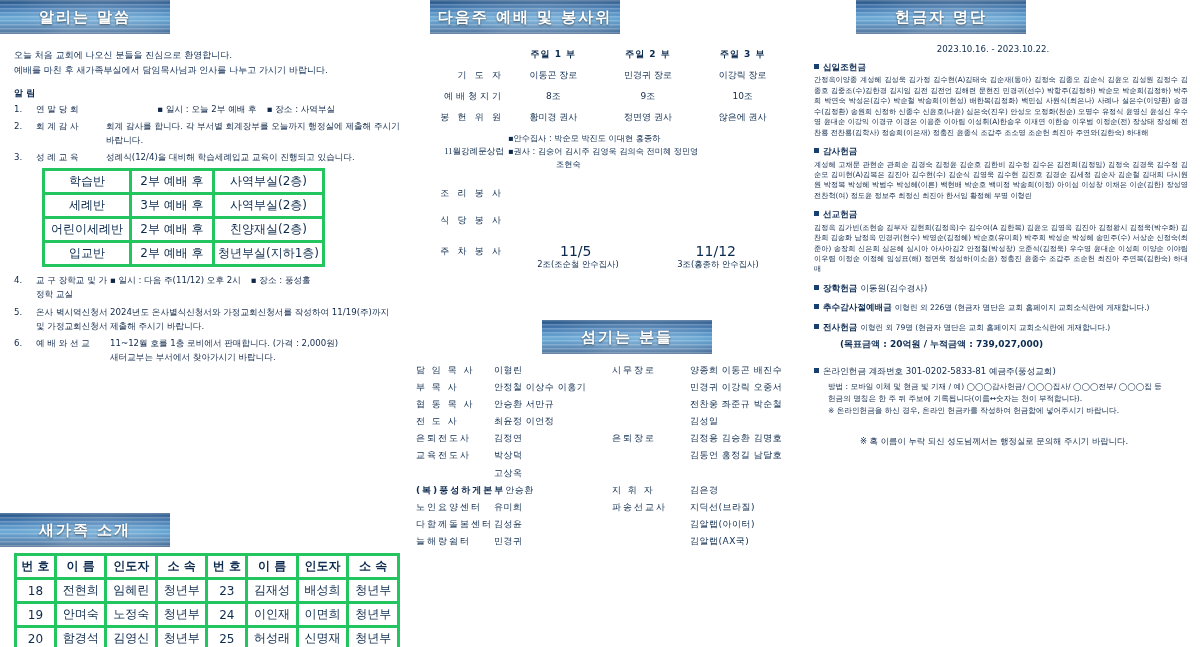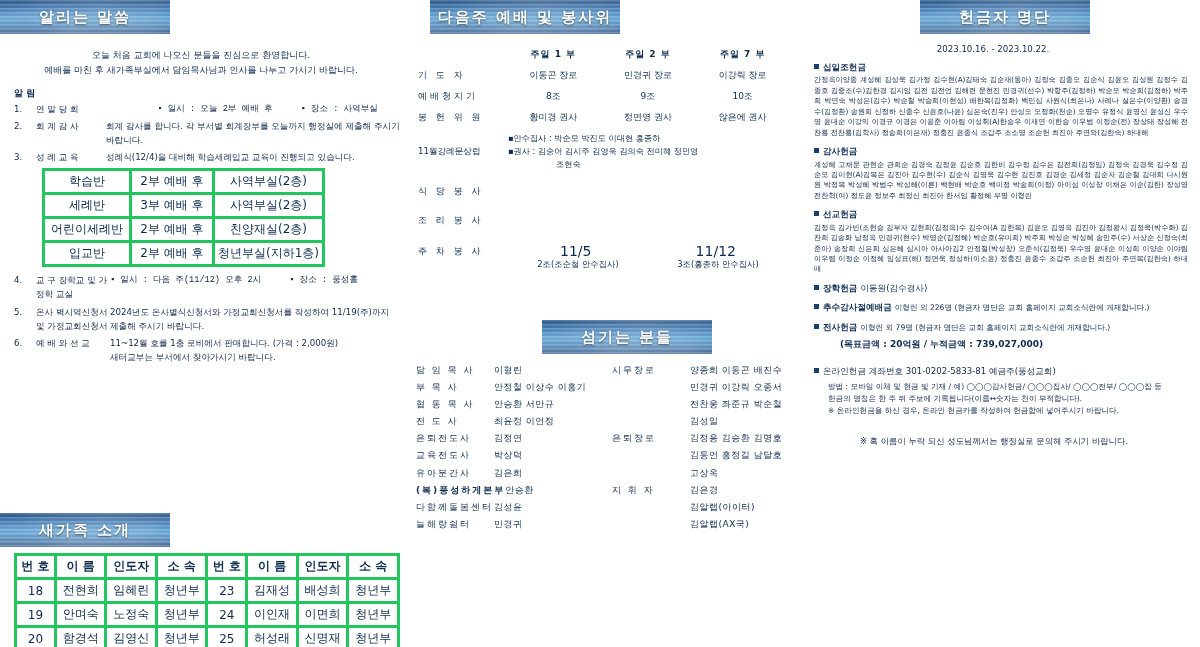--- a/index.html
+++ b/index.html
@@ -42,27 +42,27 @@
     font-size:15px;
     letter-spacing:2px;
     text-align:center;
     line-height:34px;
     text-shadow:0 1px 2px rgba(0,0,0,.55);
   }
   .banner.short{width:170px;}
   .banner.mid{width:190px;}
 
   
-  .welcome{font-size:9px;line-height:1.7;margin:14px 12px 4px 14px;color:#0b2a52;text-align:center;}
+  .welcome{font-size:9px;line-height:1.7;margin:14px 12px 4px 14px;color:#0b2a52;}
   .secline{font-size:9px;margin:8px 0 2px 14px;color:#0b2a52;font-weight:bold;}
   .noticelist{margin:2px 0 0 14px;font-size:8.6px;line-height:1.65;color:#10284a;}
   .noticelist .row{display:flex;margin-bottom:3px;}
   .noticelist .num{width:22px;flex:none;}
   .noticelist .body{flex:1;}
-  .noticelist .sub{display:flex;gap:28px;flex-wrap:wrap;font-family:Liberation Mono, monospace;}
+  .noticelist .sub{display:flex;gap:10px;flex-wrap:wrap;}
   .noticelist .sub span{white-space:nowrap;}
 
   table.grid{border-collapse:collapse;}
   table.grid td,table.grid th{
     border:3px solid #22c55e;
     font-size:12px;
     padding:2px 3px;
     text-align:center;
     color:#0d2banything;
     color:#0d2b4e;
@@ -71,21 +71,21 @@
   .eduTable{margin:4px 0 6px 42px;}
   .eduTable td{height:13px;}
 
   .newfam{margin:6px 0 0 14px;}
   .newfam td,.newfam th{font-size:8.4px;padding:2px 4px;}
 
   
   .worshipWrap{margin:10px 10px 0 8px;}
   .worship{width:100%;border-collapse:collapse;font-size:9px;color:#0d2b4e;}
   .worship td{padding:4px 2px;text-align:center;vertical-align:top;}
-  .worship td.lbl{text-align:left;width:86px;letter-spacing:3px;padding-left:10px;font-weight:normal;}
+  .worship td.lbl{text-align:right;width:86px;letter-spacing:3px;padding-left:10px;font-weight:normal;font-family:Liberation Serif, serif;}
   .worship td.hd{font-weight:bold;letter-spacing:1px;}
   .worship td.wide{text-align:left;}
   .mini{font-size:8.2px;line-height:1.6;}
 
   .servants{margin:8px 14px 0 16px;font-size:9px;line-height:1.9;color:#0d2b4e;}
   .servants .r{display:flex;}
   .servants .r .a{width:196px;}
   .servants .r .b{flex:1;}
   .servants .nm{letter-spacing:.5px;text-align:center;}
   .lblsp{display:inline-block;min-width:78px;letter-spacing:2px;}
@@ -273,21 +273,21 @@
     <div class="btxt">다음주 예배 및 봉사위원</div>
   </div>
 
   <div class="worshipWrap">
     <table class="worship">
       <tbody>
           <tr>
         <td class="lbl"></td>
         <td class="hd">주일 1 부</td>
         <td class="hd">주일 2 부</td>
-        <td class="hd">주일 7 부</td>
+        <td class="hd">주일 3 부</td>
       </tr>
       <tr>
         <td class="lbl">기 도 자</td>
         <td>이동곤 장로</td>
         <td>민경귀 장로</td>
         <td>이강릭 장로</td>
       </tr>
       <tr>
         <td class="lbl">예배청지기</td>
         <td>8조</td>
@@ -302,27 +302,27 @@
       </tr>
       <tr>
         <td class="lbl" style="letter-spacing:0;font-size:8.6px;vertical-align:middle">11월강례문상럽</td>
         <td colspan="3" class="wide mini">
           <div>▪안수집사 : 박순모 박진도 이대현 홍종하</div>
           <div>▪권사 : 김숭어 김시주 김영욱 김의숙 전미혜 정민영</div>
           <div style="padding-left:48px">조현숙</div>
         </td>
       </tr>
       <tr>
+        <td class="lbl" style="padding-top:12px">조 리 봉 사</td>
+        <td></td>
+        <td></td>
+        <td></td>
+      </tr>
+      <tr>
         <td class="lbl" style="padding-top:10px">식 당 봉 사</td>
-        <td></td>
-        <td></td>
-        <td></td>
-      </tr>
-      <tr>
-        <td class="lbl" style="padding-top:12px">조 리 봉 사</td>
         <td></td>
         <td></td>
         <td></td>
       </tr>
       <tr>
         <td class="lbl" style="padding-top:14px">주 차 봉 사</td>
         <td colspan="3">
           <div style="display:flex;justify-content:space-around;font-size:14px;padding-top:8px">
             <span>11/5</span>
             <span>11/12</span>
@@ -361,42 +361,45 @@
       </div>
       <div class="r">
         <div class="a"><span class="lblsp">은퇴전도사</span><span class="nm">김정연</span></div>
         <div class="b"><span class="lblsp">은퇴장로</span><span class="nm">김정용 김승환 김명호</span></div>
       </div>
       <div class="r">
         <div class="a"><span class="lblsp">교육전도사</span><span class="nm">박상덕</span></div>
         <div class="b"><span class="lblsp"></span><span class="nm">김동언 홍정길 남달호</span></div>
       </div>
       <div class="r">
-        <div class="a"><span class="lblsp">유아분간사</span><span class="nm">김은희</span></div>
         <div class="b"><span class="lblsp"></span><span class="nm">고상옥</span></div>
       </div>
       <div class="r">
         <div class="a"><span class="lblsp" style="font-weight:bold">(복)풍성하게본부</span><span class="nm">안승환</span></div>
         <div class="b"><span class="lblsp">지 휘 자</span><span class="nm">김은경</span></div>
       </div>
       <div class="r">
+        <div class="a"><span class="lblsp">노인요양센터</span><span class="nm">유미희</span></div>
+        <div class="b"><span class="lblsp">파송선교사</span><span class="nm">지딕선(브라질)</span></div>
+      </div>
+      <div class="r">
         <div class="a"><span class="lblsp">다함께돌봄센터</span><span class="nm">김성윤</span></div>
         <div class="b"><span class="lblsp"></span><span class="nm">김알랩(아이터)</span></div>
       </div>
       <div class="r">
         <div class="a"><span class="lblsp">늘해랑쉼터</span><span class="nm">민경귀</span></div>
         <div class="b"><span class="lblsp"></span><span class="nm">김알랩(AX국)</span></div>
       </div>
     </div>
   </div>
 </div>
 
 <div class="col col3">
 
-  <div class="banner short" style="margin-left:120px">
+  <div class="banner short" style="margin-left:56px">
     <div class="btxt">헌금자 명단</div>
   </div>
 
   <div class="dateline">2023.10.16. - 2023.10.22.</div>
 
   <div class="offer">
 
     <h4>
       <span class="sqr"></span><span>십일조헌금</span>
     </h4>

